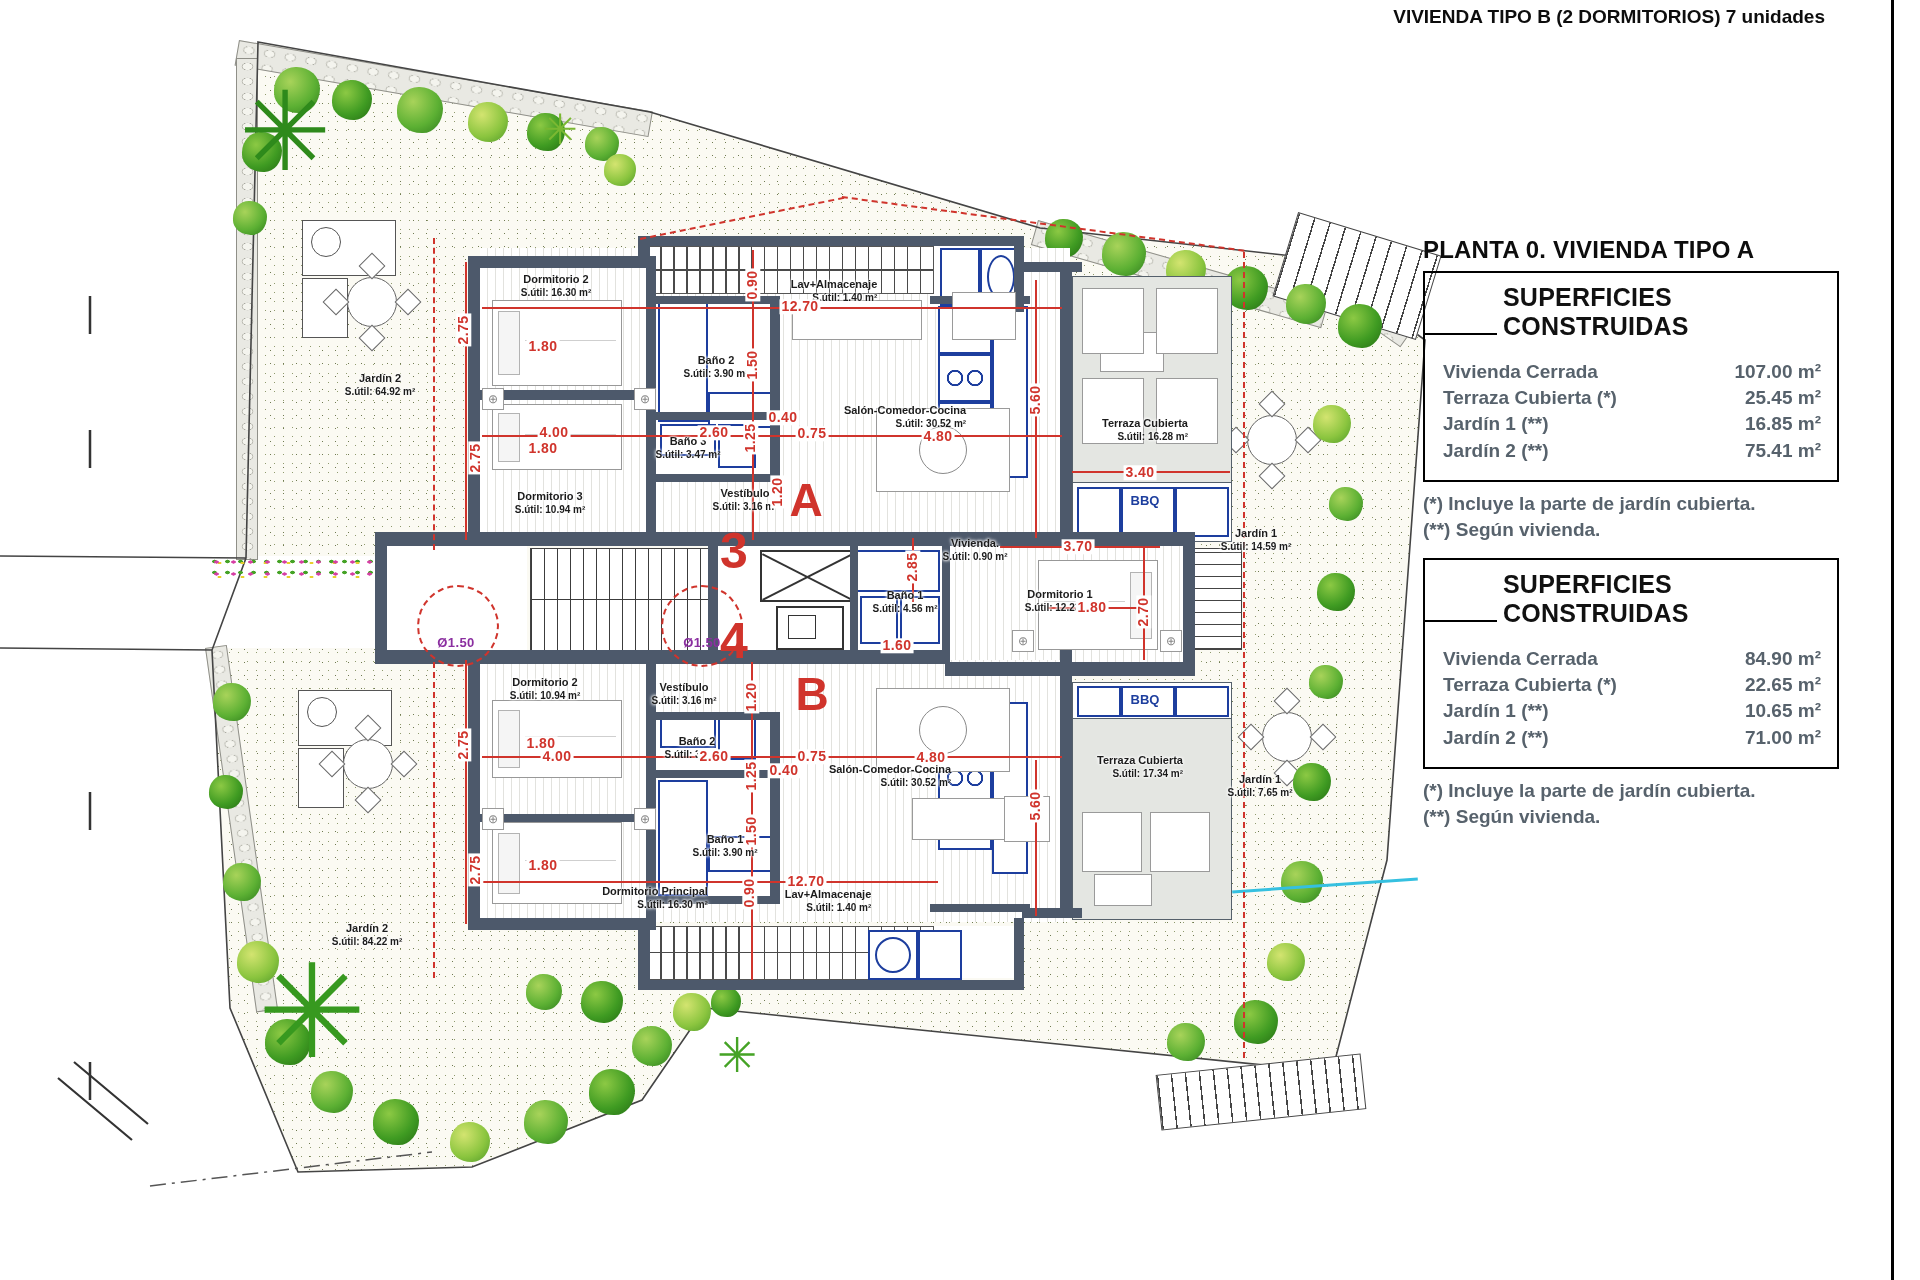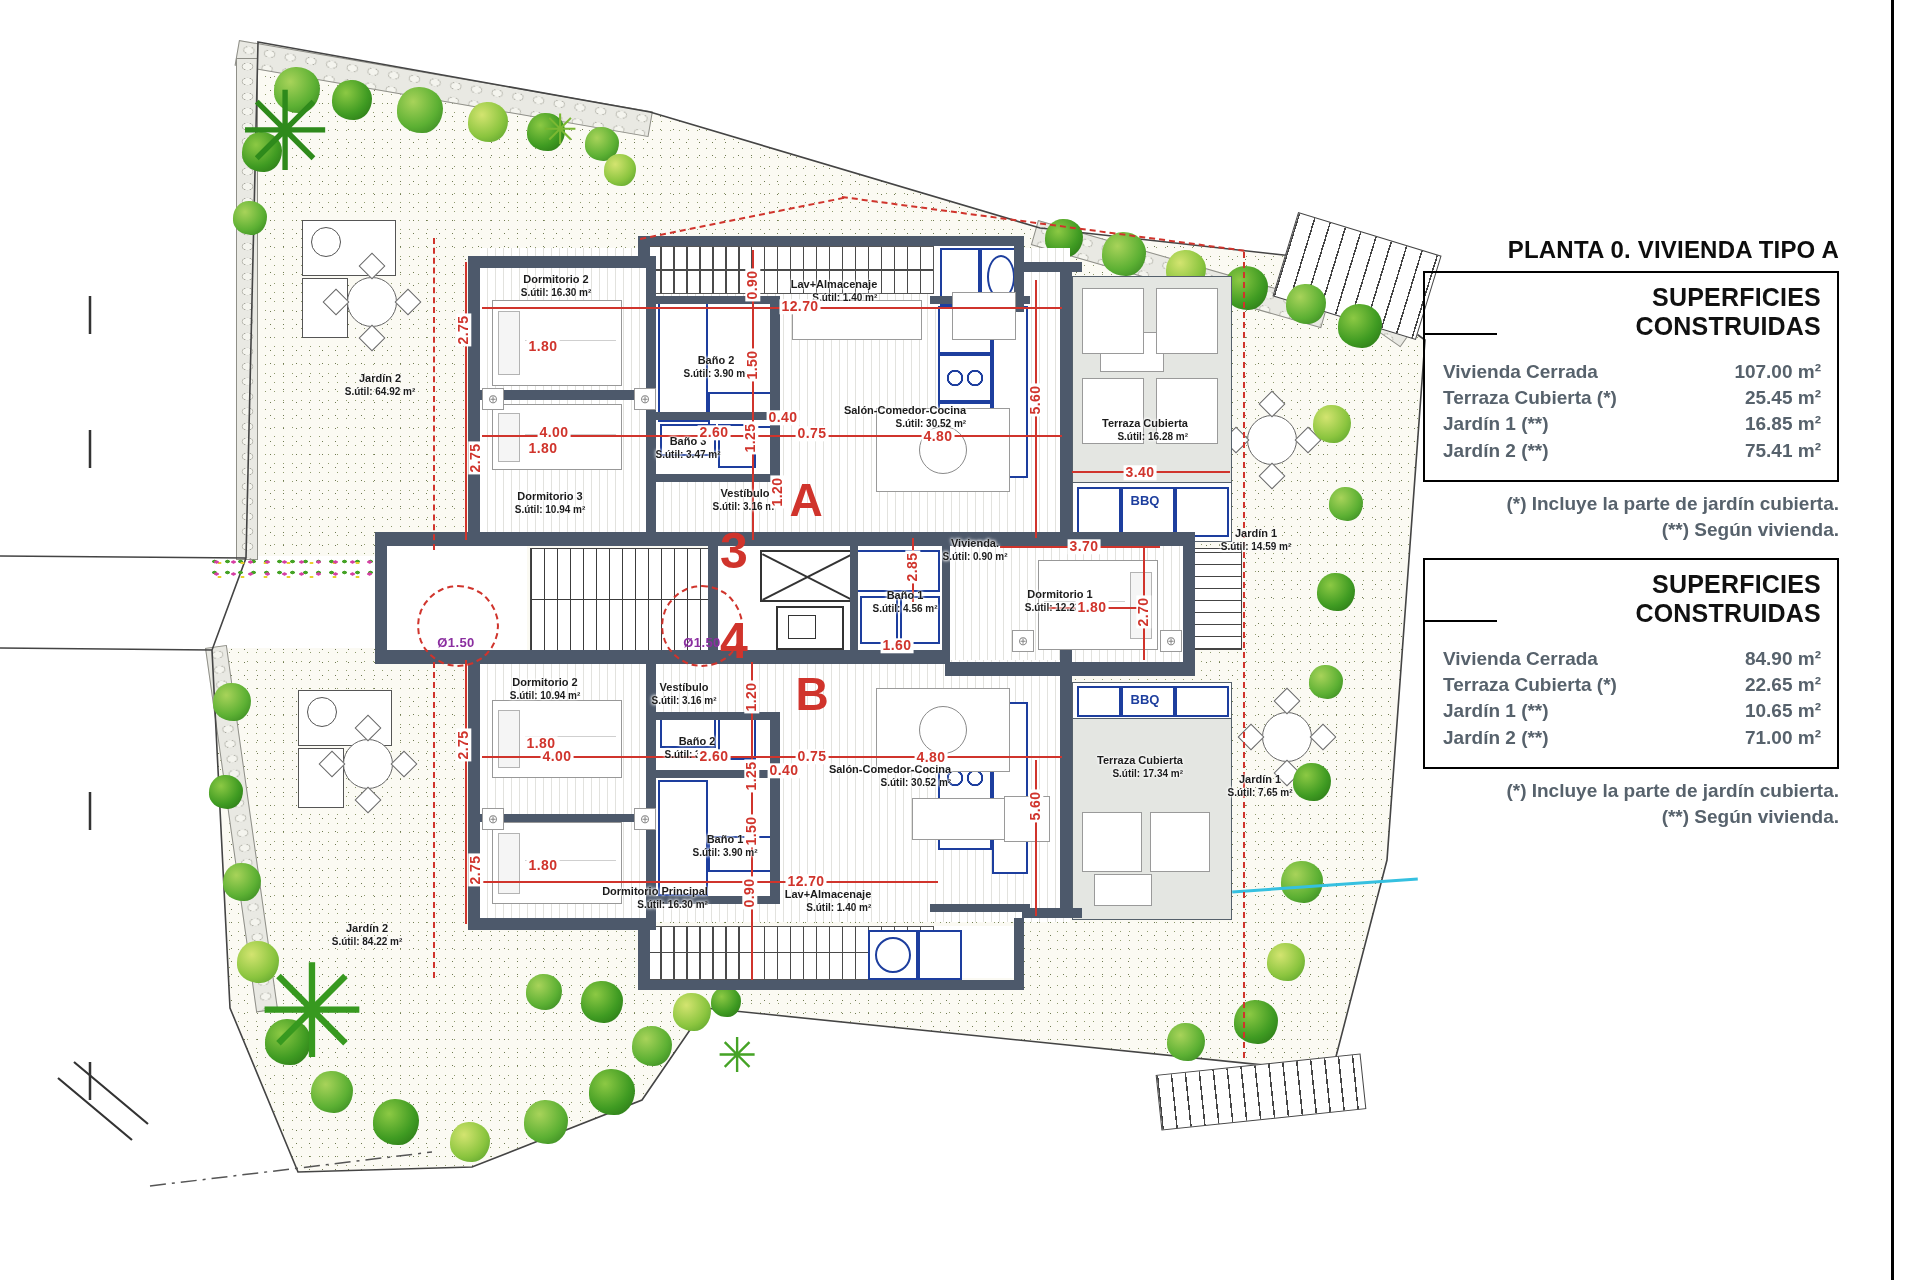--- a/index.html
+++ b/index.html
@@ -6,21 +6,21 @@
   body{width:1920px;height:1280px;position:relative;overflow:hidden;
        font-family:"Liberation Sans",sans-serif;color:#111;}
   #sheet{position:absolute;inset:0;background:#fff;}
   
   #frame-line{position:absolute;left:1891px;top:0;width:2.5px;height:1280px;background:#000;}
   
   #title-block{position:absolute;right:95px;top:4px;text-align:right;z-index:9;}
   #title-block .t{font-size:52px;letter-spacing:1px;color:#0d0d0d;line-height:1.05;}
   #title-block .s{font-size:19px;font-weight:bold;line-height:1.32;color:#0d0d0d;}
   
-  .panel{position:absolute;left:1423px;width:416px;z-index:9;text-align:right;}
+  .panel{position:absolute;left:1423px;width:416px;z-index:9;}
   .panel .phead{font-size:24px;font-weight:bold;color:#0d0d0d;margin-bottom:7px;letter-spacing:.2px;}
   .panel .pbox{border:2.5px solid #000;padding:10px 16px 16px 0;}
   .panel .ptitle{display:flex;align-items:flex-end;margin-bottom:18px;}
   .panel .ptitle .rule{flex:0 0 72px;height:2.5px;background:#000;margin-bottom:6px;}
   .panel .ptitle span{font-size:25px;font-weight:bold;letter-spacing:.2px;padding-left:6px;}
   .panel .prow{display:flex;justify-content:space-between;font-size:19px;font-weight:bold;
                color:#57626c;line-height:1.38;padding-left:18px;}
   .panel .pnotes{margin-top:9px;font-size:19px;font-weight:bold;color:#57626c;line-height:1.35;}
   
   #site{position:absolute;left:0;top:0;width:1920px;height:1280px;z-index:1;
@@ -456,21 +456,21 @@
       <span class="dim" style="left: 783px; top: 418px;">0.40</span>
       <span class="dim" style="left: 812px; top: 434px;">0.75</span>
       <span class="dim vert" style="left: 753px; top: 365px;">1.50</span>
       <span class="dim vert" style="left: 476px; top: 458px;">2.75</span>
       <span class="dim" style="left: 938px; top: 437px;">4.80</span>
       <span class="dim vert" style="left: 1036px; top: 400px;">5.60</span>
       <span class="dim" style="left: 1140px; top: 473px;">3.40</span>
       <span class="dim vert" style="left: 778px; top: 492px;">1.20</span>
       <span class="dim vert" style="left: 913px; top: 567px;">2.85</span>
       <span class="dim" style="left: 897px; top: 646px;">1.60</span>
-      <span class="dim" style="left: 1078px; top: 547px; margin-left: 6px;">3.70</span>
+      <span class="dim" style="left: 1078px; top: 547px;">3.70</span>
       <span class="dim" style="left: 1092px; top: 608px;">1.80</span>
       <span class="dim vert" style="left: 1144px; top: 612px;">2.70</span>
       <span class="dim vert" style="left: 752px; top: 697px;">1.20</span>
       <span class="dim" style="left: 714px; top: 757px;">2.60</span>
       <span class="dim" style="left: 557px; top: 757px;">4.00</span>
       <span class="dim" style="left: 541px; top: 744px;">1.80</span>
       <span class="dim vert" style="left: 464px; top: 745px;">2.75</span>
       <span class="dim" style="left: 812px; top: 757px;">0.75</span>
       <span class="dim" style="left: 784px; top: 771px;">0.40</span>
       <span class="dim vert" style="left: 752px; top: 776px;">1.25</span>
@@ -496,20 +496,21 @@
       <div class="rl" style="left: 482px; top: 756px; width: 580px; height: 2px;"></div>
       <div class="rl" style="left: 482px; top: 881px; width: 456px; height: 2px;"></div>
       <div class="rl" style="left: 751px; top: 662px; width: 2px; height: 318px;"></div>
       <div class="rl" style="left: 465px; top: 660px; width: 2px; height: 264px;"></div>
       <div class="rl" style="left: 1035px; top: 280px; width: 2px; height: 258px;"></div>
       <div class="rl" style="left: 1035px; top: 760px; width: 2px; height: 156px;"></div>
       <div class="rl" style="left: 1072px; top: 471px; width: 158px; height: 2px;"></div>
     </div>
 
   <div id="title-block">
+    <div class="s">VIVIENDA TIPO B (2 DORMITORIOS) 7 unidades</div>
   </div>
 
   <div class="panel" style="top:236px;">
     <div class="phead">PLANTA 0. VIVIENDA TIPO A</div>
     <div class="pbox">
       <div class="ptitle">
           <div class="rule"></div>
           <span>SUPERFICIES CONSTRUIDAS</span>
         </div>
       <div class="prow">

